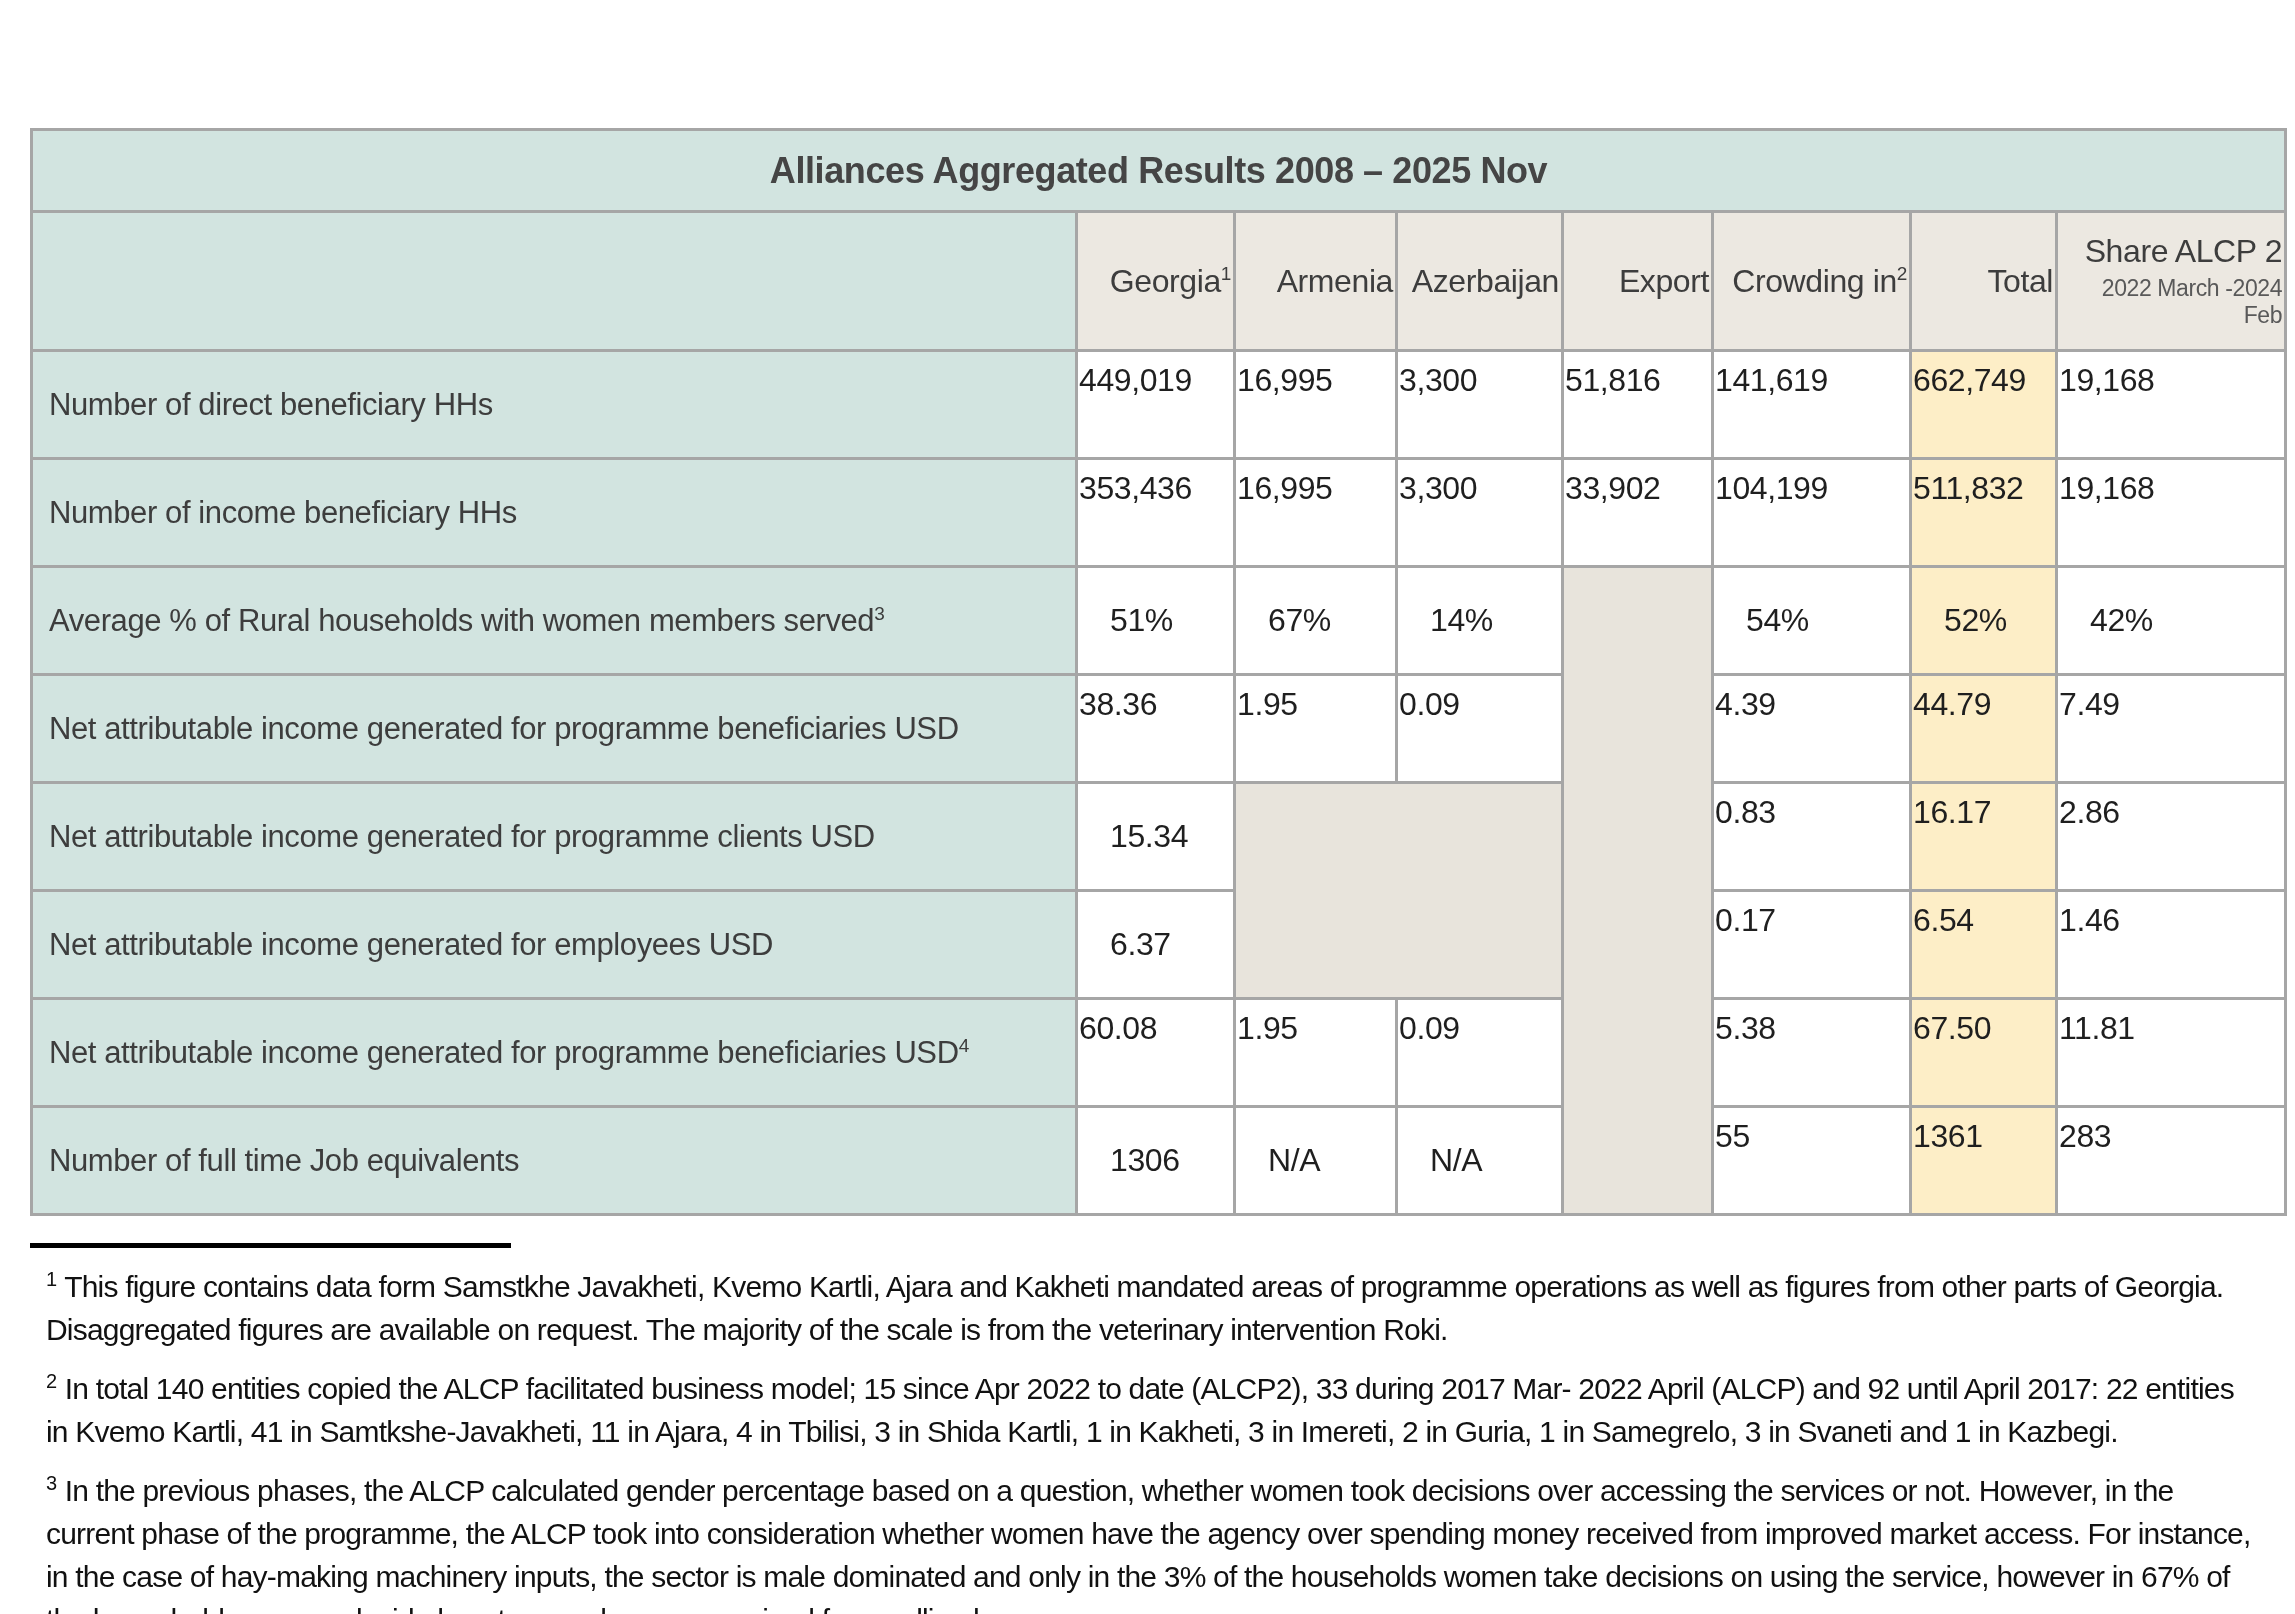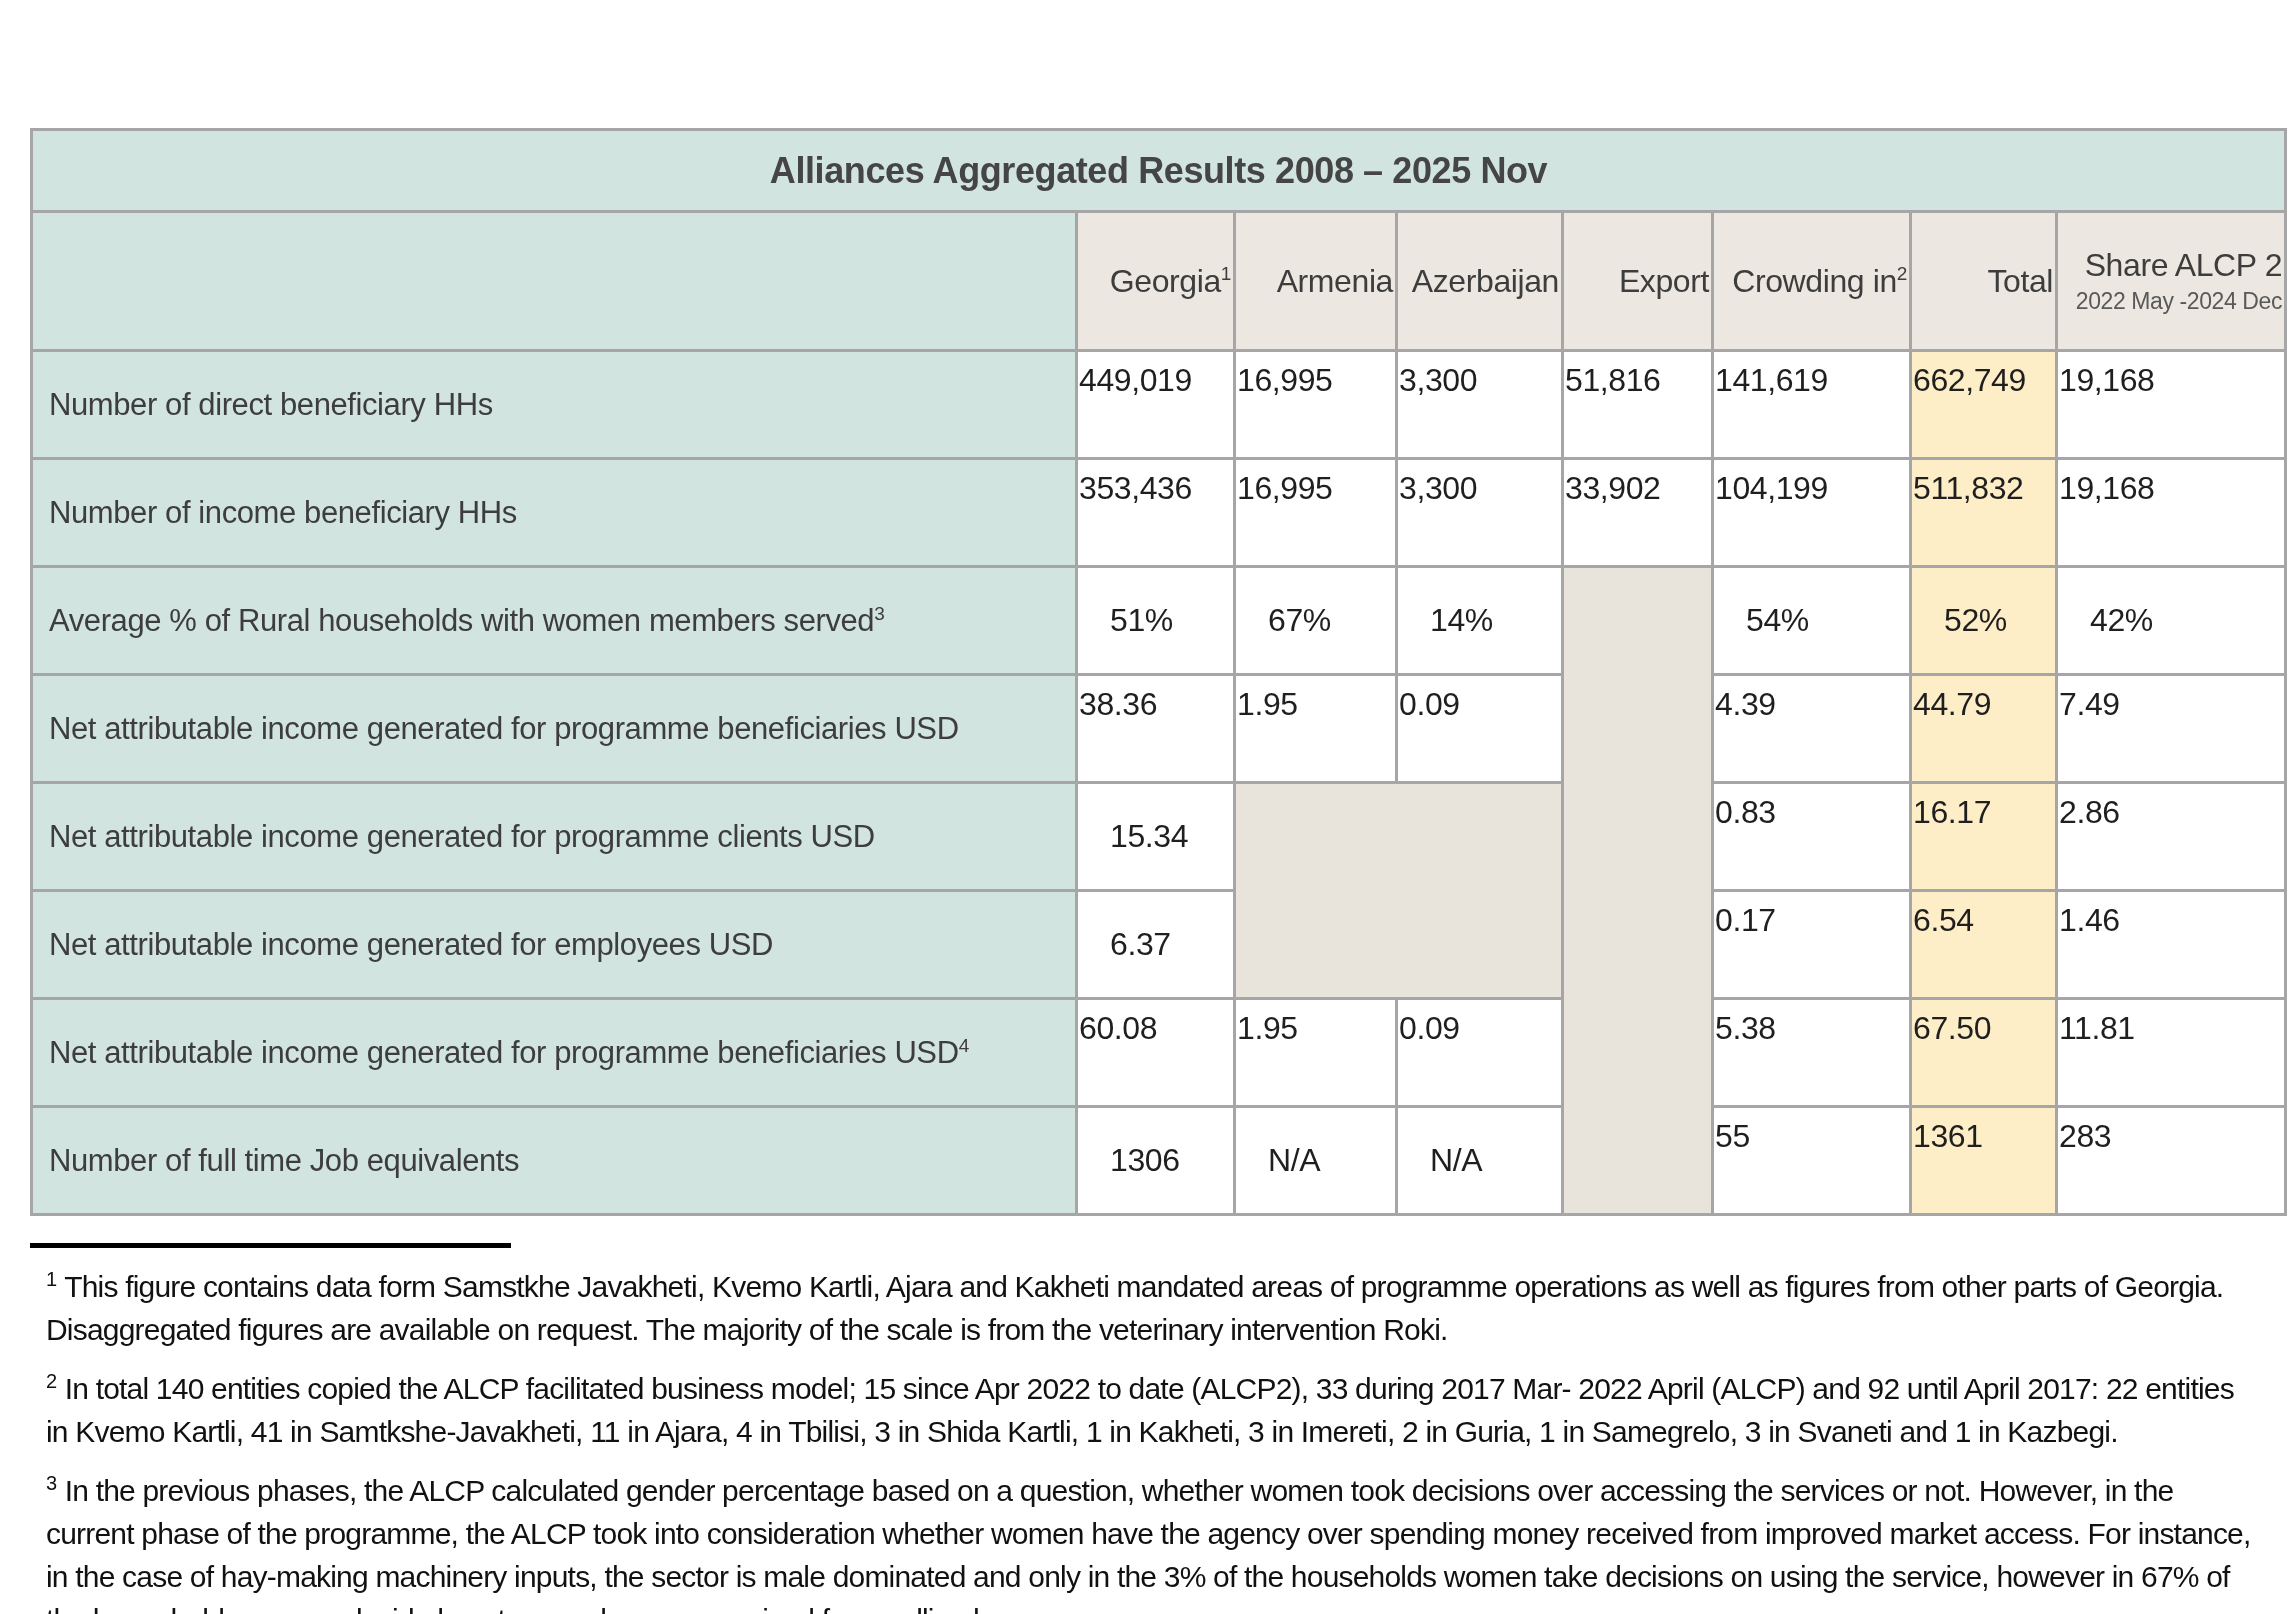--- a/index.html
+++ b/index.html
@@ -93,21 +93,21 @@
     <tr class="header-row">
       <td class="corner"></td>
       <td class="hdr"><span>Georgia</span><sup>1</sup></td>
       <td class="hdr"><span>Armenia</span></td>
       <td class="hdr"><span>Azerbaijan</span></td>
       <td class="hdr"><span>Export</span></td>
       <td class="hdr"><span>Crowding in</span><sup>2</sup></td>
       <td class="hdr"><span>Total</span></td>
       <td class="hdr">
         <div>Share ALCP 2</div>
-        <div class="share-sub">2022 May -2024 Dec</div>
+        <div class="share-sub">2022 March -2024 Feb</div>
       </td>
     </tr>
 
     <tr class="data-row">
       <td class="label-cell"><span>Number of direct beneficiary HHs</span></td>
       <td class="v top">449,019</td>
       <td class="v top">16,995</td>
       <td class="v top">3,300</td>
       <td class="v top">51,816</td>
       <td class="v top">141,619</td>

